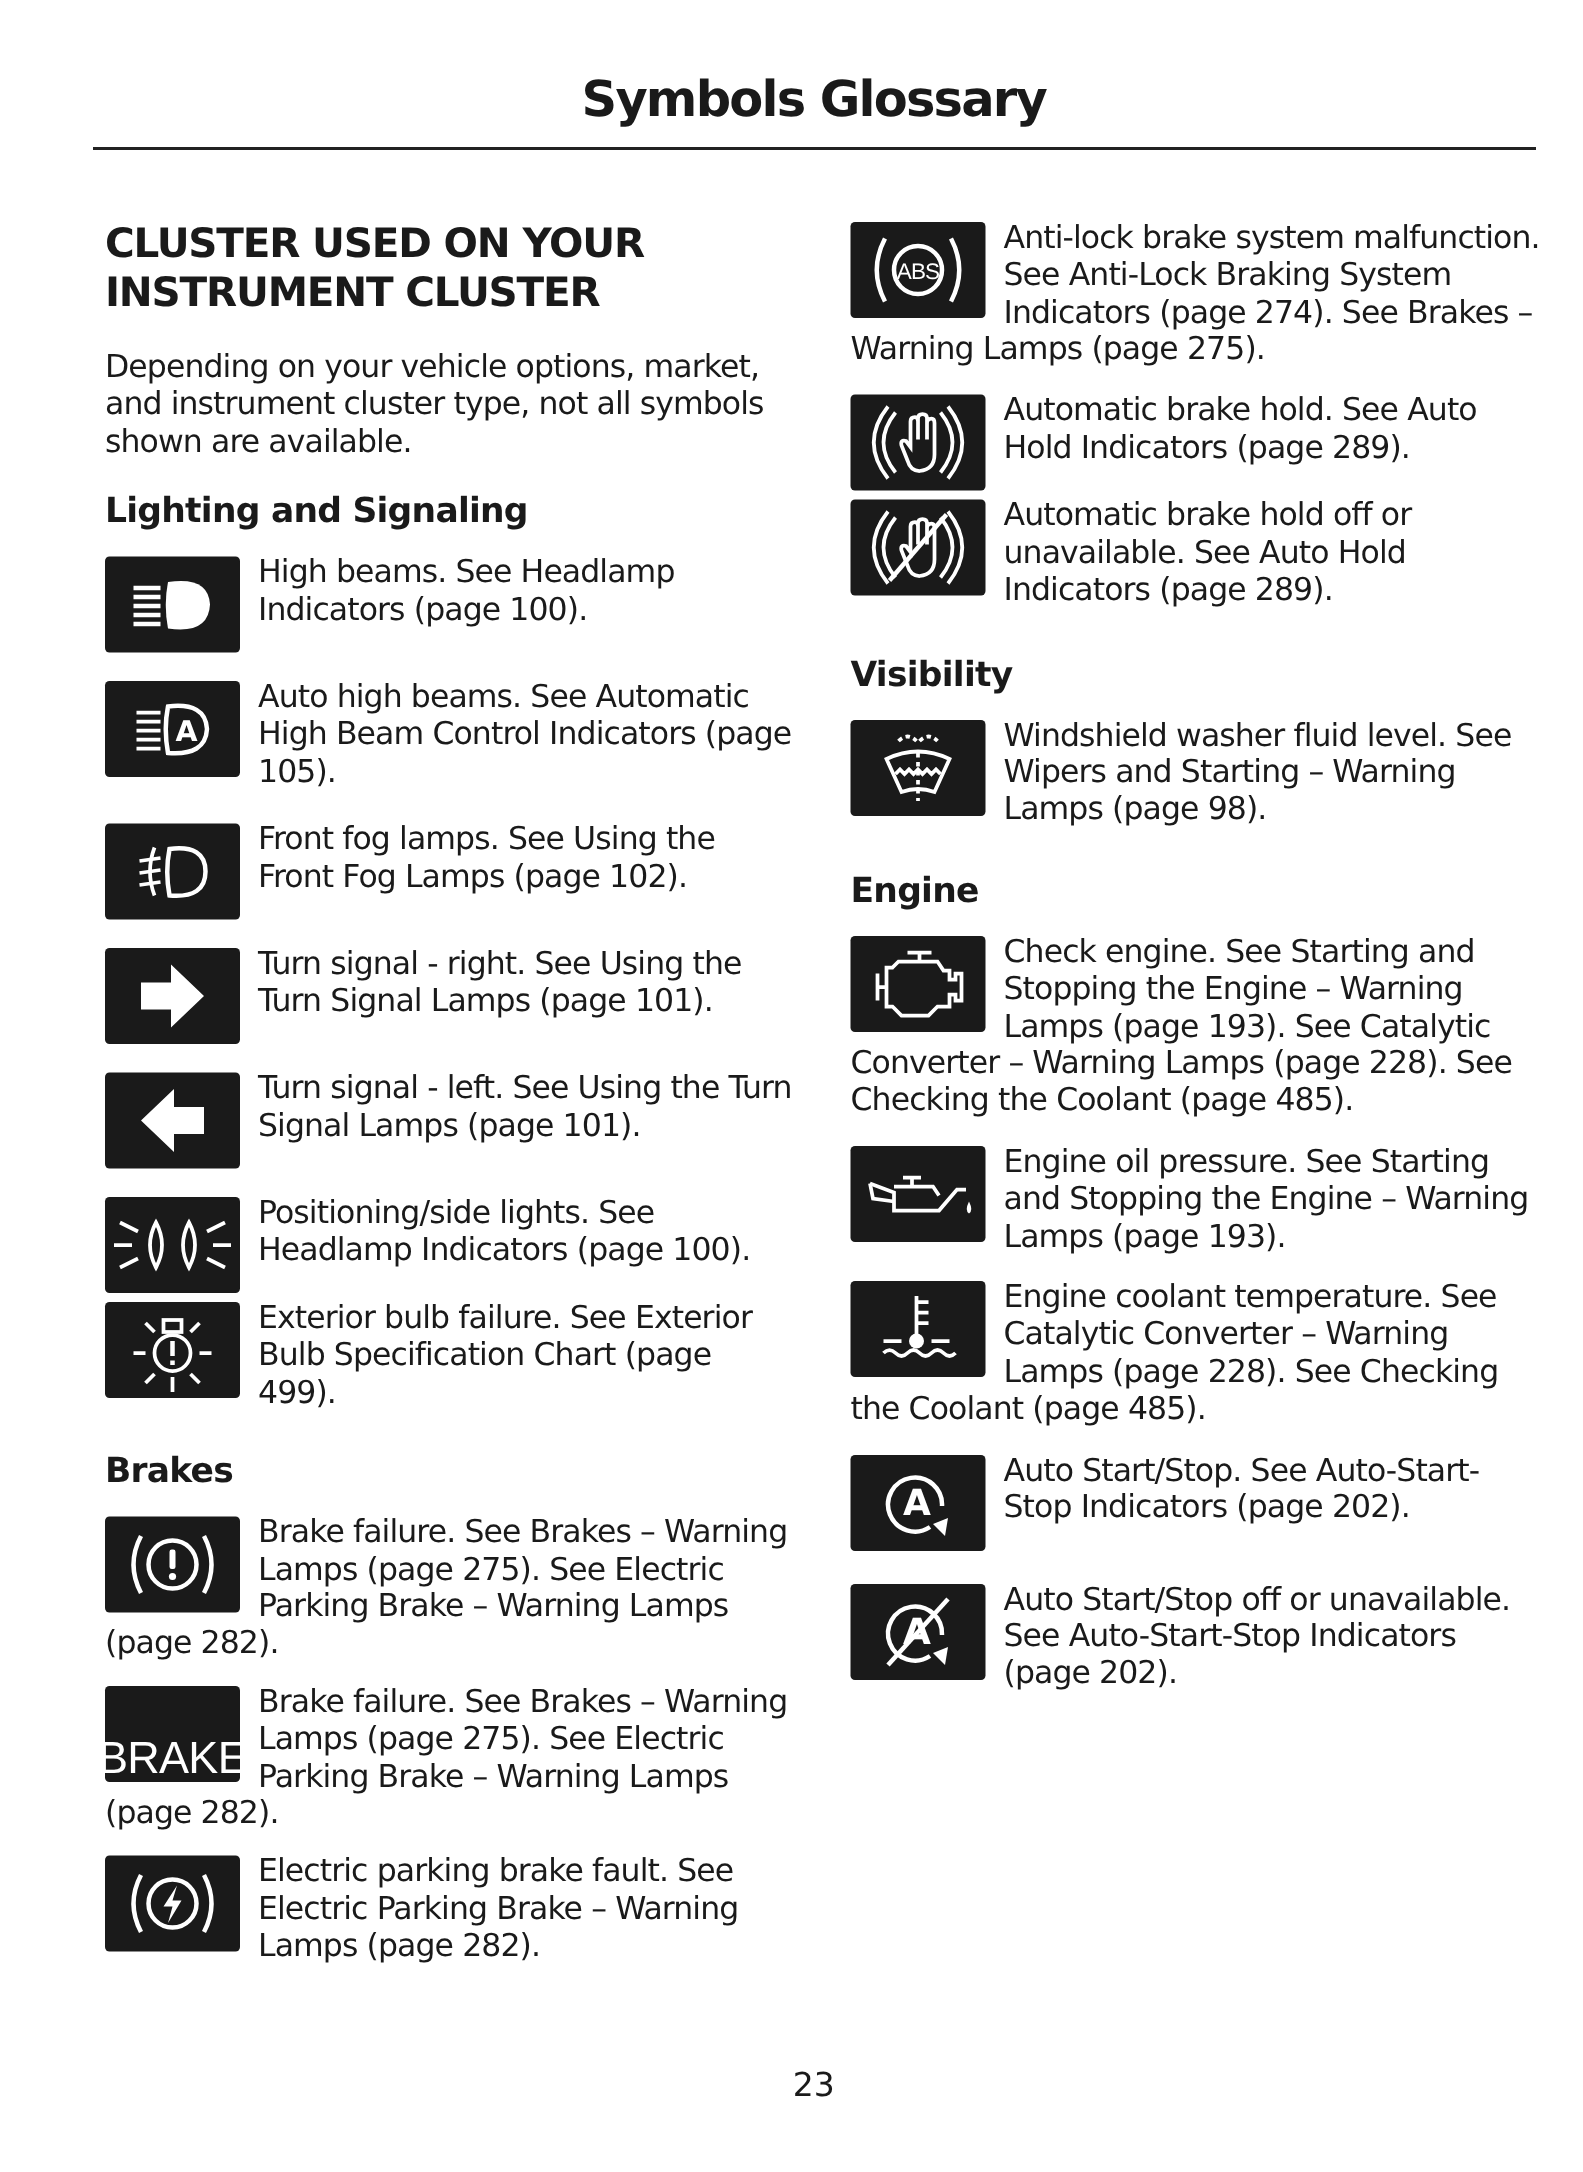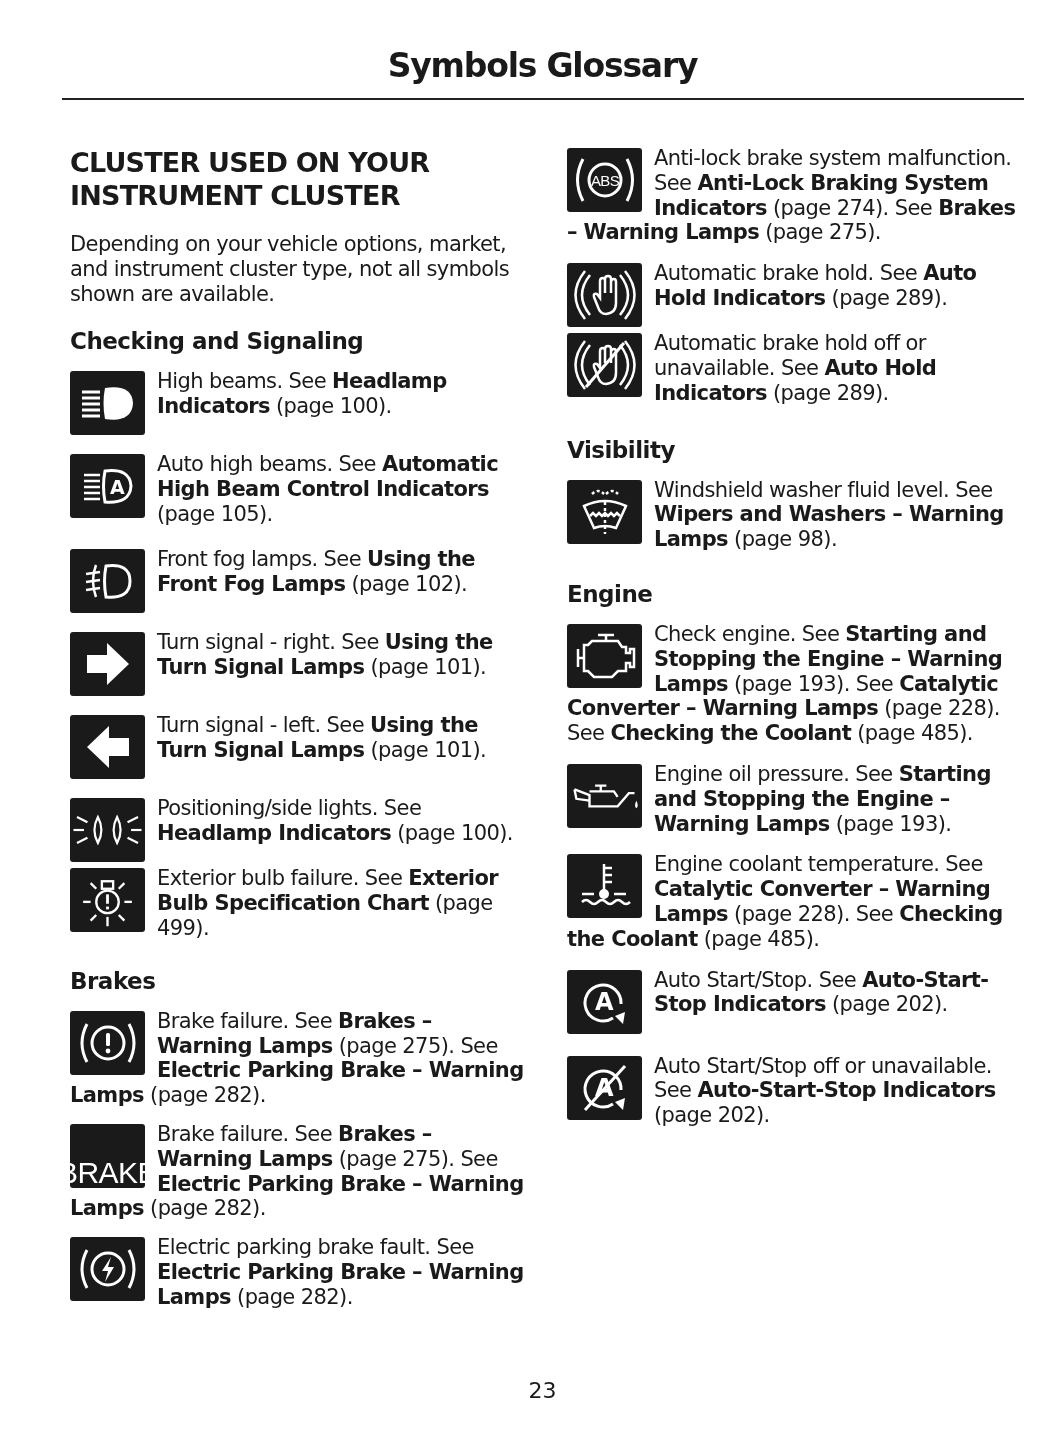--- a/index.html
+++ b/index.html
@@ -8,39 +8,39 @@
   .page-title{position:absolute;top:46px;left:0;width:1085px;text-align:center;
        font-size:33px;font-weight:bold;letter-spacing:-1.2px;color:#1a1a1a;}
   .title-rule{position:absolute;top:98px;left:62px;width:962px;height:2px;background:#222;}
   .col{position:absolute;top:140px;width:460px;}
   .col.left{left:70px;}
   .col.right{left:567px;}
   .h1{font-size:27px;font-weight:bold;line-height:33px;letter-spacing:-0.8px;margin:6px 0 0 0;}
   .intro{font-size:21px;line-height:25px;margin:20px 0 0 0;letter-spacing:-0.6px;}
   .h2{font-size:23px;font-weight:bold;letter-spacing:-0.5px;line-height:28px;}
   .entry{position:relative;font-size:21px;line-height:24.8px;letter-spacing:-0.6px;}
-  .entry .icon{float:left;width:75px;height:64px;background:#1a1a1a;border-radius:3px;
+  .entry .icon{float:left;width:90px;height:64px;background:#1a1a1a;border-radius:3px;
        margin:2px 12px 4px 0;display:flex;align-items:center;justify-content:center;}
   .entry .icon svg{display:block;}
-  .entry b{font-weight:bold;}
+  .entry b{font-weight:normal;}
   .entry::after{content:"";display:block;clear:both;}
   .page-number{position:absolute;top:1378px;left:0;width:1085px;text-align:center;font-size:22px;}
   .brake-text{color:#fff;font-family:"Liberation Sans",sans-serif;font-size:30px;letter-spacing:-0.5px;margin-top:35px;}
 </style>
 </head>
 <body>
 
 <div class="page-title">Symbols Glossary</div>
 <div class="title-rule"></div>
 
 <div class="col left">
   <div class="h1">CLUSTER USED ON YOUR INSTRUMENT CLUSTER</div>
   <div class="intro">Depending on your vehicle options, market, and instrument cluster type, not all symbols shown are available.</div>
 
-  <div class="h2" style="margin-top:20px">Checking and Signaling</div>
+  <div class="h2" style="margin-top:20px">Lighting and Signaling</div>
 
   <div class="entry" style="margin-top:14px">
     <div class="icon">
       <svg width="60" height="40" viewBox="0 0 60 40">
           <g stroke="#fff" stroke-width="3">
             <line x1="4" y1="9" x2="22" y2="9"></line>
             <line x1="4" y1="15" x2="22" y2="15"></line>
             <line x1="4" y1="21" x2="22" y2="21"></line>
             <line x1="4" y1="27" x2="22" y2="27"></line>
             <line x1="4" y1="33" x2="22" y2="33"></line>
@@ -232,21 +232,21 @@
       <svg width="70" height="56" viewBox="0 0 70 56">
           <g stroke="#fff" stroke-width="2.5" fill="none">
             <path d="M14 22 Q35 12 56 22 L46 44 Q35 40 24 44Z"></path>
             <path d="M20 32 l3 -3 l3 3 l3 -3 l3 3 l3 -3 l3 3 l3 -3 l3 3 l3 -3 l3 3"></path>
             <path d="M22 10 Q28 4 34 10" stroke-dasharray="3 2.5"></path>
             <path d="M36 10 Q42 4 48 10" stroke-dasharray="3 2.5"></path>
             <line x1="35" y1="18" x2="35" y2="50" stroke-dasharray="3 3"></line>
           </g>
         </svg>
     </div>
-    <span class="text">Windshield washer fluid level. See <b>Wipers and Washers – Warning Lamps</b> (page 98).</span>
+    <span class="text">Windshield washer fluid level. See <b>Wipers and Starting – Warning Lamps</b> (page 98).</span>
   </div>
 
   <div class="h2" style="margin-top:28px">Engine</div>
 
   <div class="entry" style="margin-top:14px">
     <div class="icon">
       <svg width="74" height="54" viewBox="0 0 74 54">
           <g stroke="#fff" stroke-width="2.5" fill="none">
             <path d="M30 6 H46 M38 6 V12"></path>
             <path d="M20 16 L24 12 H50 L54 18 H58 V24 H62 V20 H66 V38 H62 V34 H58 V42 H50 L44 48 H26 L20 42 H16 V16Z"></path>

